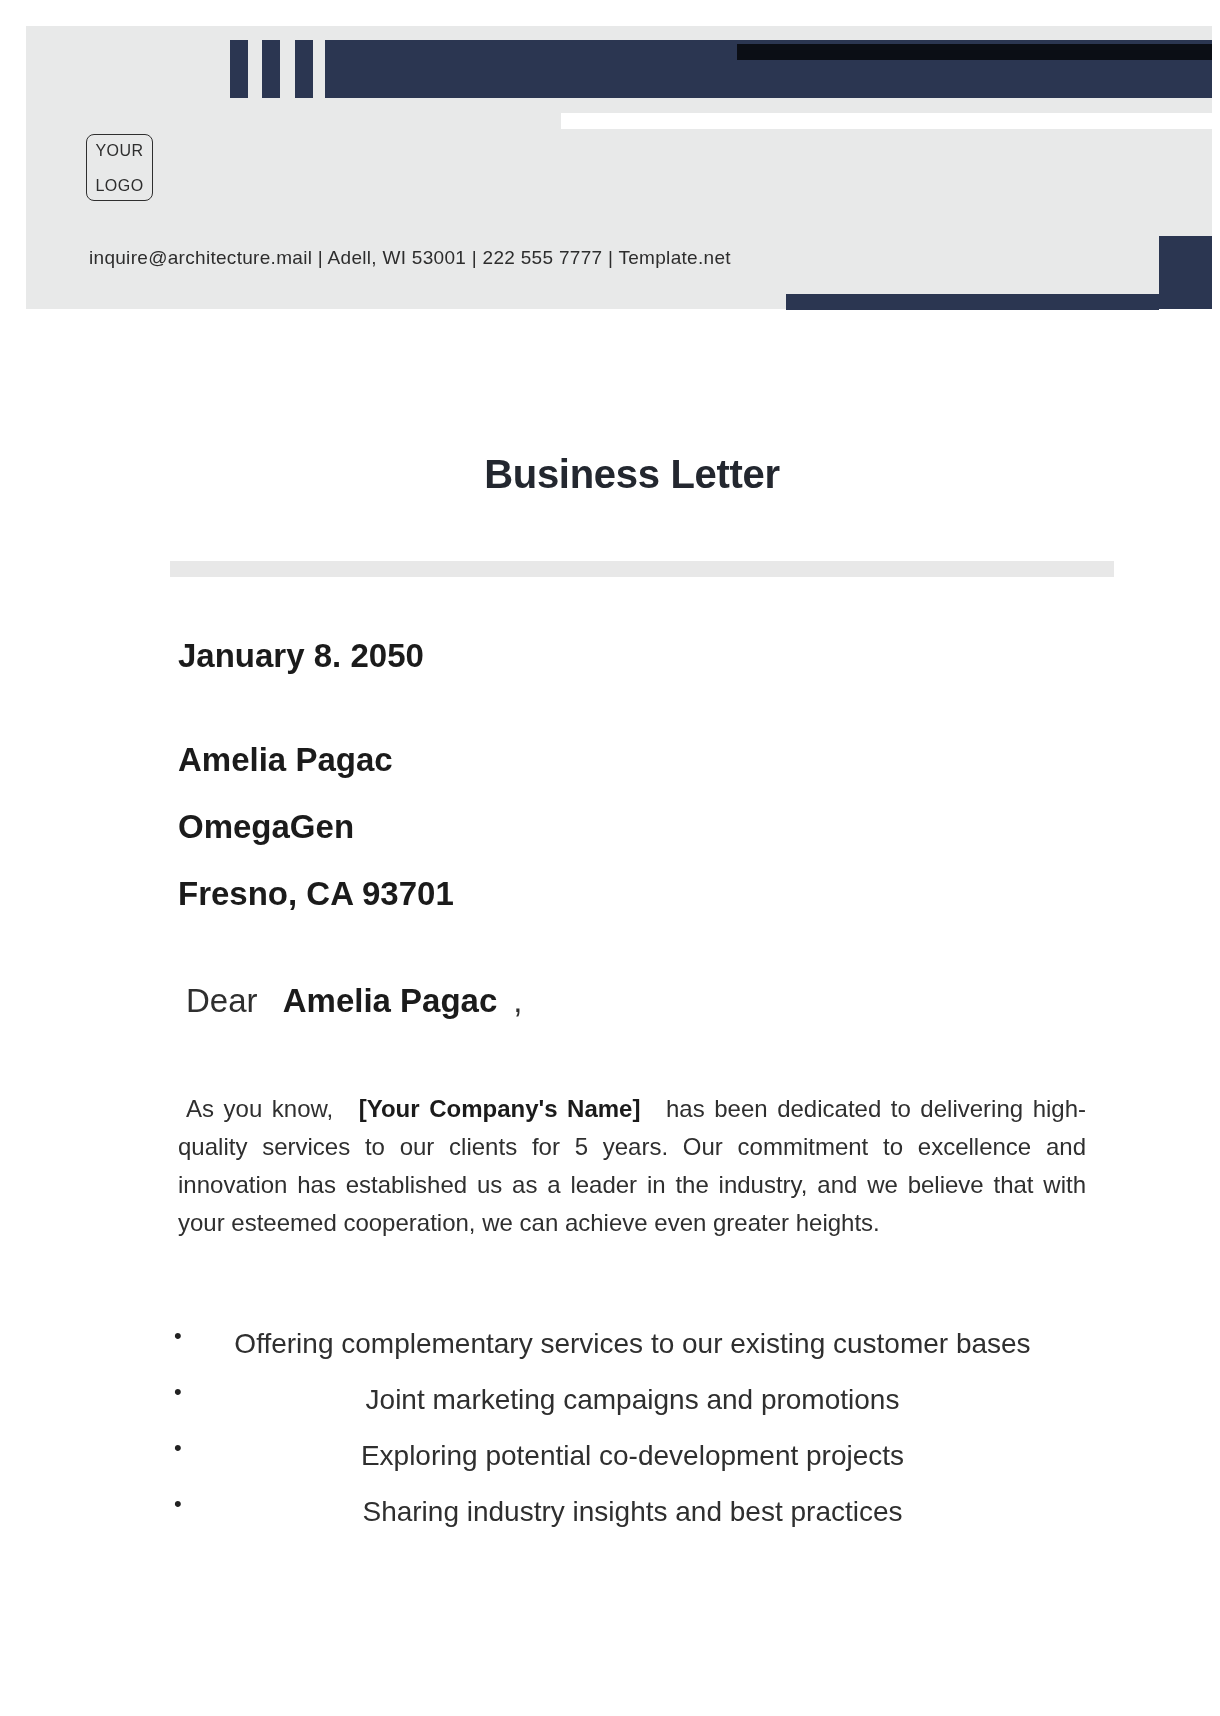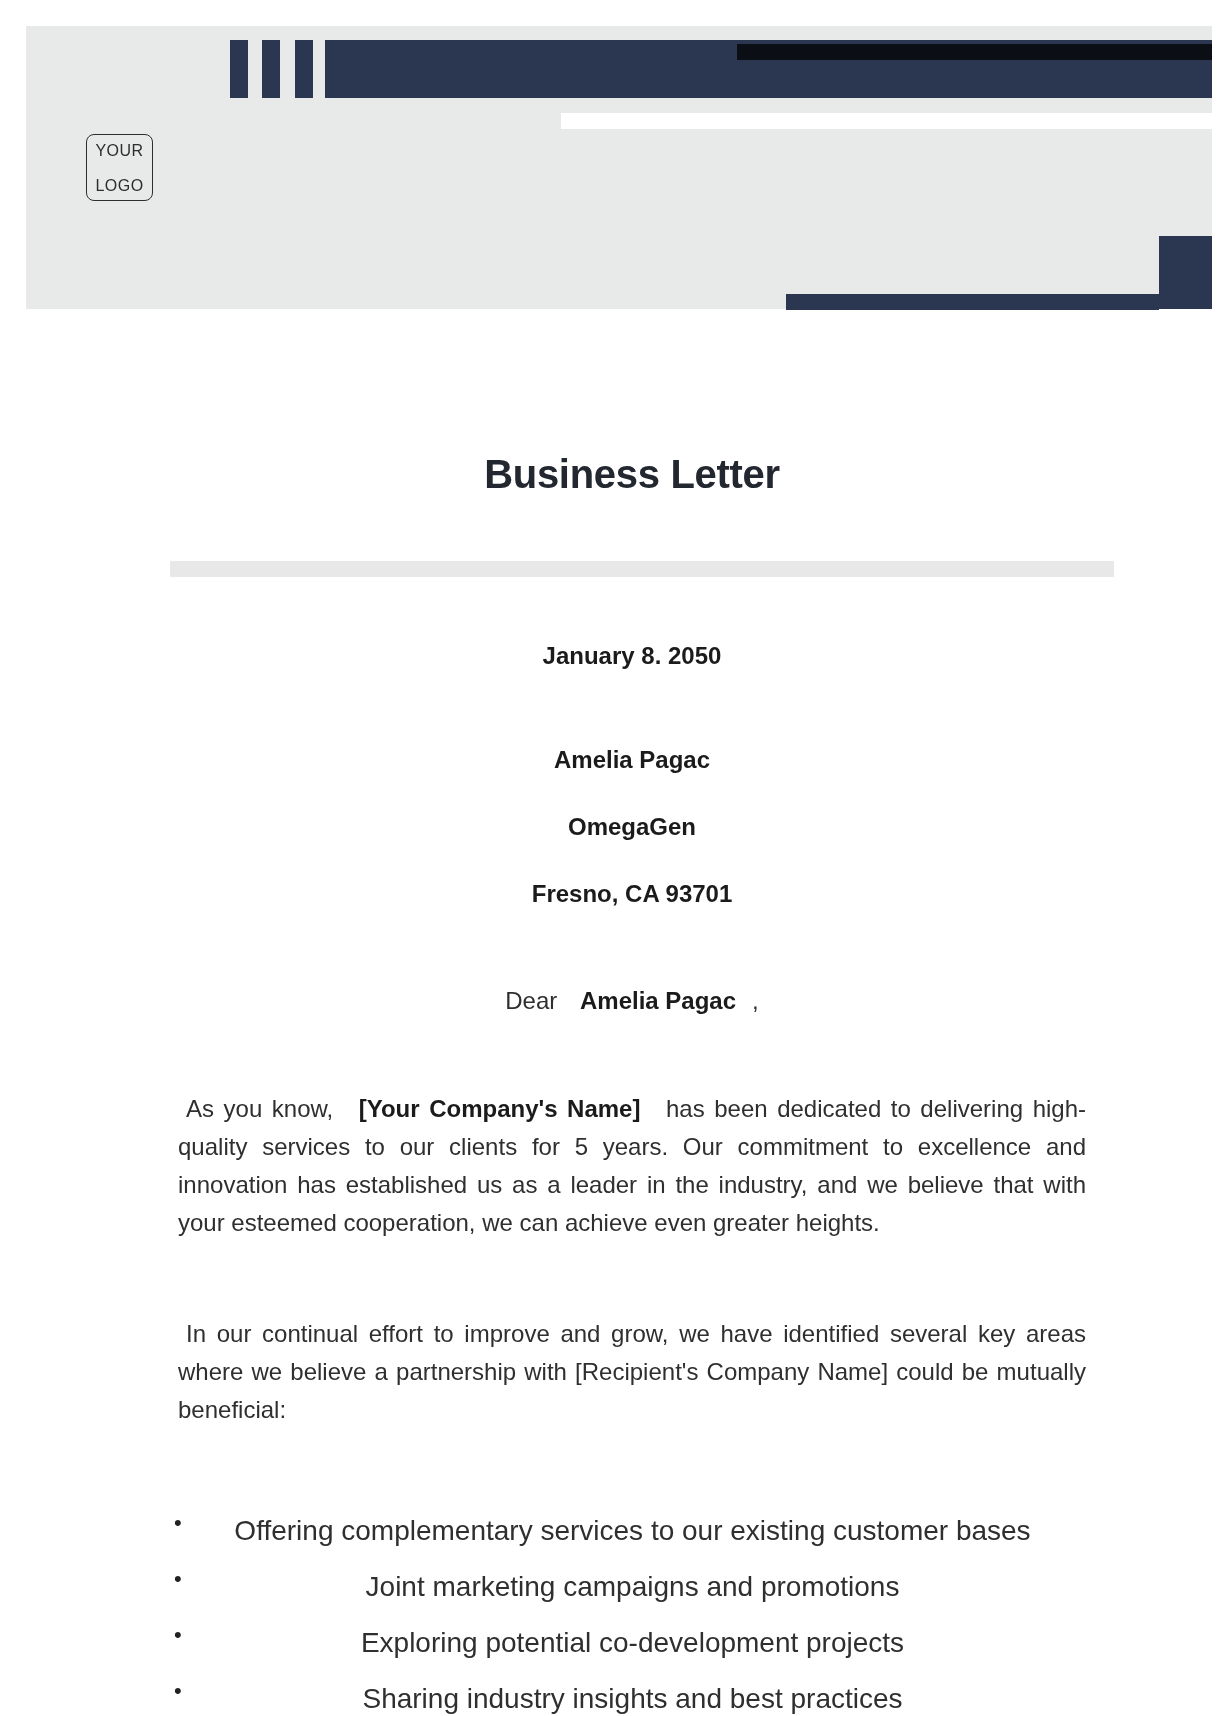--- a/index.html
+++ b/index.html
@@ -41,21 +41,21 @@
   }
   .hb-line{position:absolute;left:770px;top:278px;width:373px;height:5px;background:var(--navy);}
   .hb-square{position:absolute;left:1143px;top:220px;width:67px;height:73px;background:var(--navy);}
   
   .letter{position:absolute;left:146px;top:0;width:940px;color:var(--text);}
   .letter h1{
     margin-top:418px;text-align:center;font-size:40px;line-height:48px;
     font-weight:700;color:var(--heading);letter-spacing:-.3px;
   }
   .divider{margin-top:55px;width:944px;height:3px;background:var(--divider);}
-  .line{font-size:24px;line-height:38px;text-align:center;}
+  .line{font-size:33px;line-height:38px;}
   .date{margin-top:52px;font-weight:700;color:var(--text-bold);}
   .rec{font-weight:700;color:var(--text-bold);}
   .rec-1{margin-top:50px;}
   .rec-2,.rec-3{margin-top:13px;}
   .salutation{margin-top:53px;}
   .b{font-weight:700;color:var(--text-bold);}
   .para{font-size:24px;line-height:38px;text-align:justify;}
   .p1{margin-top:54px;}
   .p2{margin-top:54px;}
   .p3{margin-top:57px;}
@@ -80,40 +80,40 @@
   <div class="accent accent-3"></div>
   <div class="topbar"></div>
   <div class="blackline"></div>
   <div class="whiteline"></div>
 
   <div class="logo">
     <span>YOUR</span>
     <span>LOGO</span>
   </div>
 
+  <div class="contact">inquire@architecture.mail | Adell, WI 53001 | 222 555 7777 | Template.net</div>
 
   <div class="hb-line"></div>
   <div class="hb-square"></div>
 
   <div class="letter">
     <h1>Business Letter</h1>
     <div class="divider"></div>
 
     <p class="line date">January 8. 2050</p>
 
     <p class="line rec rec-1">Amelia Pagac</p>
     <p class="line rec rec-2">OmegaGen</p>
     <p class="line rec rec-3">Fresno, CA 93701</p>
 
     <p class="line salutation"><span>Dear </span><span class="b">Amelia Pagac</span><span>,</span></p>
 
 
     <p class="para p2"><span>As you know, </span><span class="b">[Your Company's Name]</span><span> has been dedicated to delivering high-quality services to our clients for 5 years. Our commitment to excellence and innovation has established us as a leader in the industry, and we believe that with your esteemed cooperation, we can achieve even greater heights.</span></p>
 
-    <p class="para p3"><span>In our continual effort to improve and grow, we have identified several key areas where we believe a partnership with [Recipient's Company Name] could be mutually beneficial:</span></p>
 
     <ul class="benefits">
       <li>Offering complementary services to our existing customer bases</li>
       <li>Joint marketing campaigns and promotions</li>
       <li>Exploring potential co-development projects</li>
       <li>Sharing industry insights and best practices</li>
     </ul>
   </div>
 
   <div class="footer-bar"></div>

